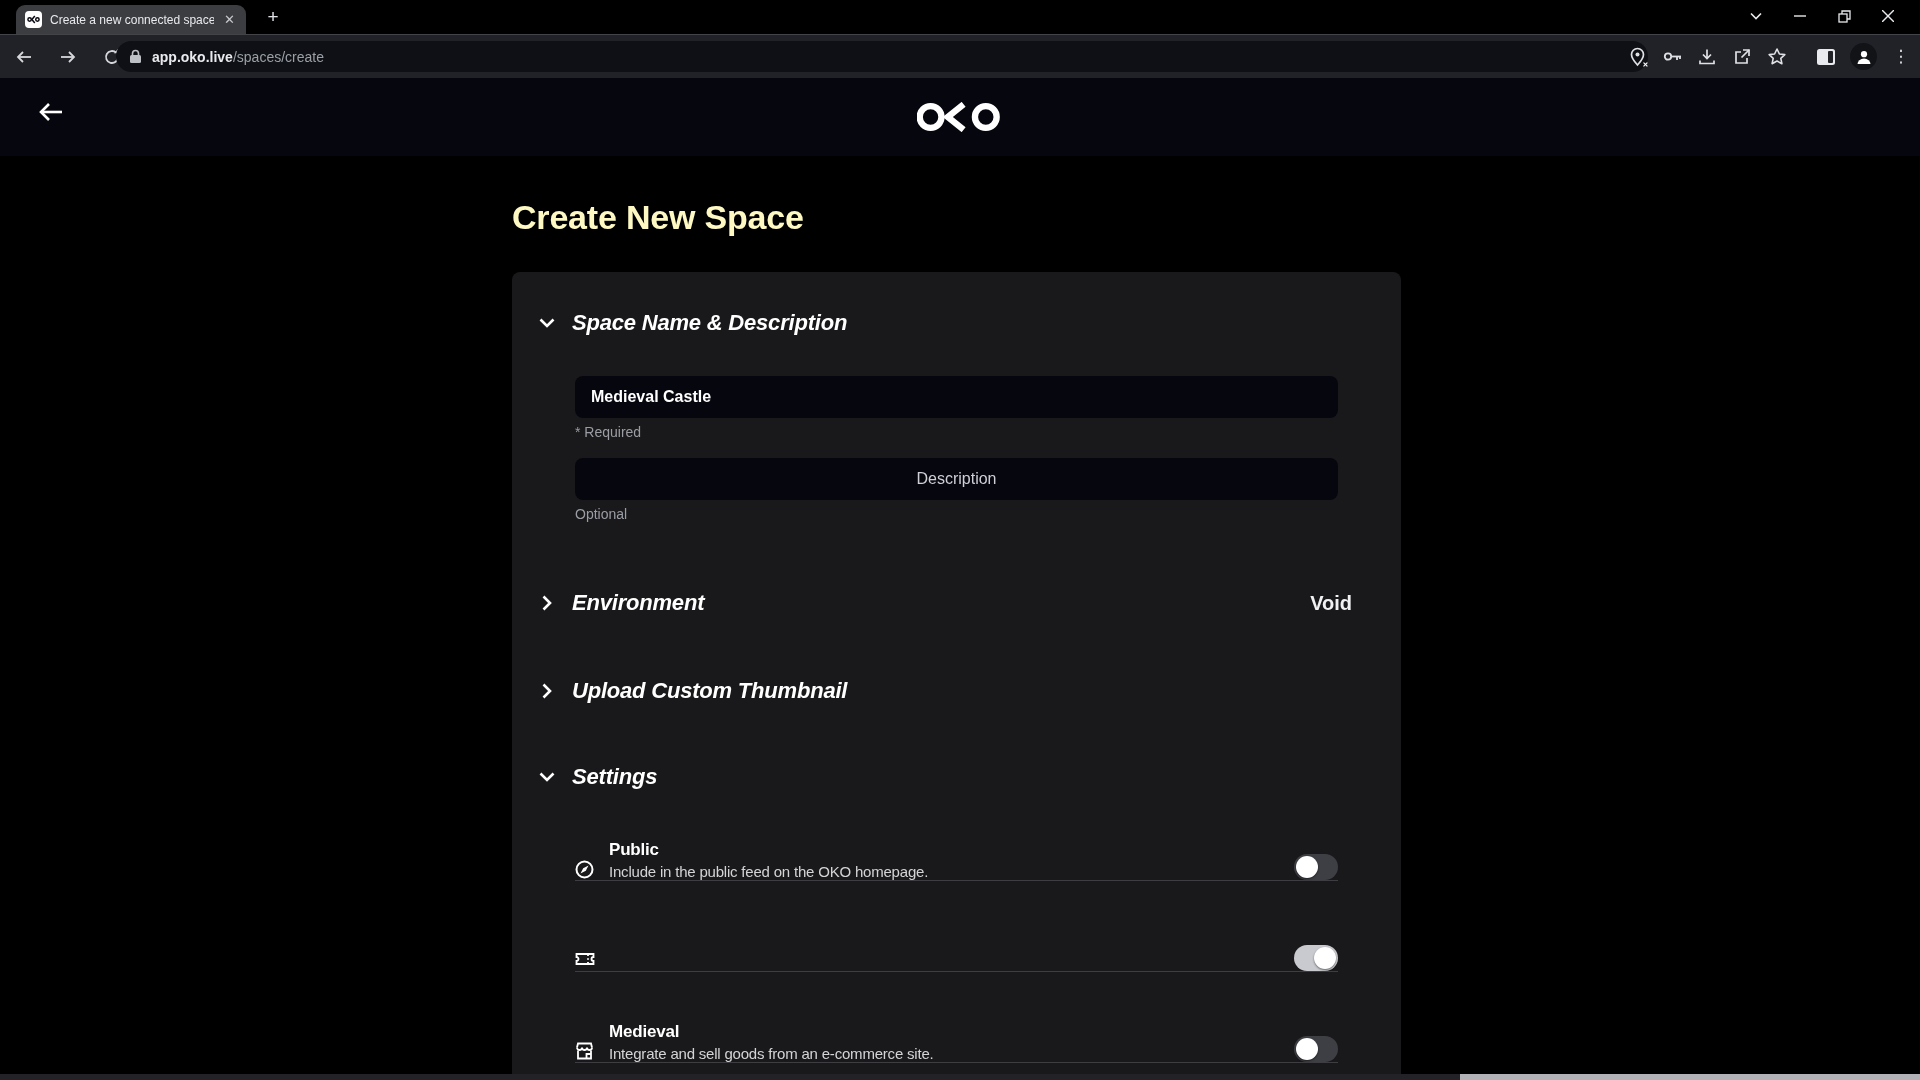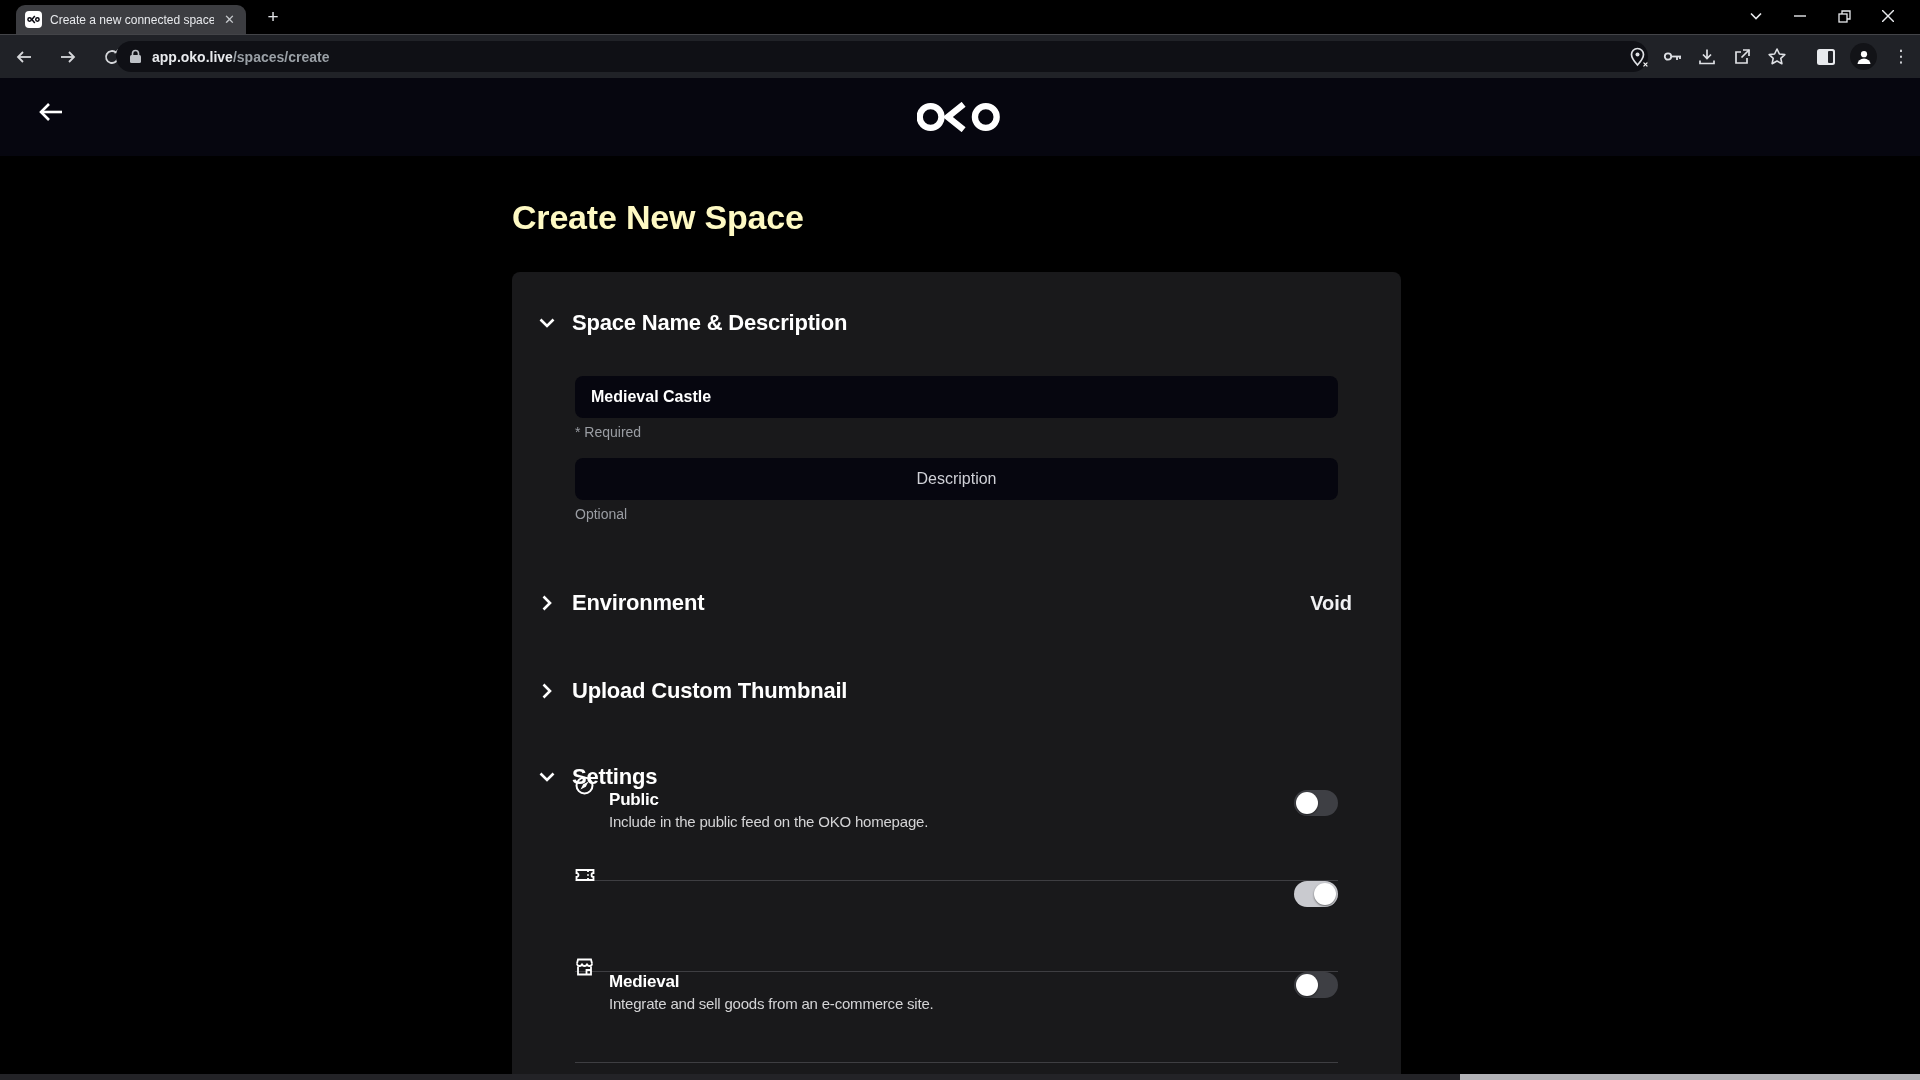--- a/index.html
+++ b/index.html
@@ -21,21 +21,21 @@
 
   .toolbar { position:absolute; top:34px; left:0; right:0; height:44px; background:#202227;
     border-top:1px solid #434448; }
   .nav-icons { position:absolute; left:8px; top:0; height:43px; display:flex; align-items:center; gap:12px; }
   .nav-btn { width:32px; height:32px; display:flex; align-items:center; justify-content:center;
     color:#d6d8db; font-size:19px; }
   .omnibox { position:absolute; left:116px; top:6px; width:1532px; height:31px; background:#0f1015;
     border-radius:16px; display:flex; align-items:center; padding:0 13px; gap:10px; }
   .url { font-size:14px; white-space:nowrap; }
   .url .domain { color:#e8eaed; font-weight:700; }
-  .url .path { color:#9aa0a6; font-weight:700; }
+  .url .path { color:#9aa0a6; font-weight:400; }
   .toolbar-right { position:absolute; right:8px; top:0; height:43px; display:flex; align-items:center; gap:13px; }
   .tb-icon { width:22px; height:22px; display:flex; align-items:center; justify-content:center;
     color:#dfe1e5; position:relative; }
   .badge { position:absolute; right:-2px; bottom:-1px; width:9px; height:9px; border-radius:2px;
     display:flex; align-items:center; justify-content:center; color:#fff; font-size:7px; line-height:7px; font-weight:700; }
   .gap-before { margin-left:14px; }
   .avatar { width:27px; height:27px; border-radius:50%; background:#121317; display:flex;
     align-items:center; justify-content:center; }
   .dots { font-size:17px; color:#dfe1e5; letter-spacing:0; }
 
@@ -43,37 +43,37 @@
   .app-header { position:absolute; top:78px; left:0; right:0; height:78px; background:#06060f; }
   .back-arrow { position:absolute; left:38px; top:23px; color:#fff; }
   .logo { position:absolute; left:50%; top:24px; transform:translateX(-50%); }
 
   .page-title { position:absolute; left:512px; top:198px; color:#fef9c3; font-size:34px;
     font-weight:700; letter-spacing:-0.2px; }
 
   .card { position:absolute; left:512px; top:272px; width:889px; height:860px;
     background:#19191b; border-radius:8px; }
 
-  .sec-header { position:absolute; left:27px; display:flex; align-items:center; gap:17px; height:26px; }
+  .sec-header { position:absolute; left:27px; display:flex; align-items:center; gap:17px; height:26px;font-style:italic; }
   .sec-title { color:#fff; font-size:22px; font-weight:700; letter-spacing:-0.2px; }
   .chev { width:16px; height:16px; display:flex; align-items:center; justify-content:center; color:#fff; }
 
   .field { position:absolute; left:63px; width:763px; height:42px; background:#06060f;
     border:none; border-radius:8px; color:#fff; font-size:16px; padding:0 16px;
     font-family:"Liberation Sans", sans-serif; outline:none; }
   .field.name { font-weight:700; }
   .field.desc { font-weight:400; }
   .field.desc::placeholder { color:#cfd0d6; opacity:1; }
   .hint { position:absolute; left:63px; color:#9a9da3; font-size:14px;text-align:center; }
 
   .row-value { position:absolute; right:49px; color:#f1f1f3; font-size:20px; font-weight:700; height:26px;
     display:flex; align-items:center;margin-left:8px; }
 
   .settings-rows { position:absolute; left:63px; right:63px; top:518px; }
-  .setting-row { height:91px; display:flex; align-items:flex-start; border-bottom:1px solid #3e3e42; }
+  .setting-row { height:91px; display:flex; align-items:flex-end; border-bottom:1px solid #3e3e42; }
   .setting-icon { width:20px; height:20px; color:#fff; flex:0 0 auto; margin-top:-14px; }
   .setting-text { margin-left:14px; }
   .setting-label { color:#fff; font-size:17px; font-weight:700; letter-spacing:-0.2px; }
   .setting-desc { color:#d4d4d6; font-size:15px; margin-top:3px; letter-spacing:-0.2px; }
   .toggle { margin-left:auto; width:44px; height:26px; border-radius:13px; background:#3e3f44; position:relative; }
   .toggle .knob { position:absolute; top:2px; left:2px; width:22px; height:22px; border-radius:50%;
     background:#fff; box-shadow:0 1px 2px rgba(0,0,0,.5); transition:left .1s; }
   .toggle.on { background:#c9cacf; }
   .toggle.on .knob { left:20px; }
 

